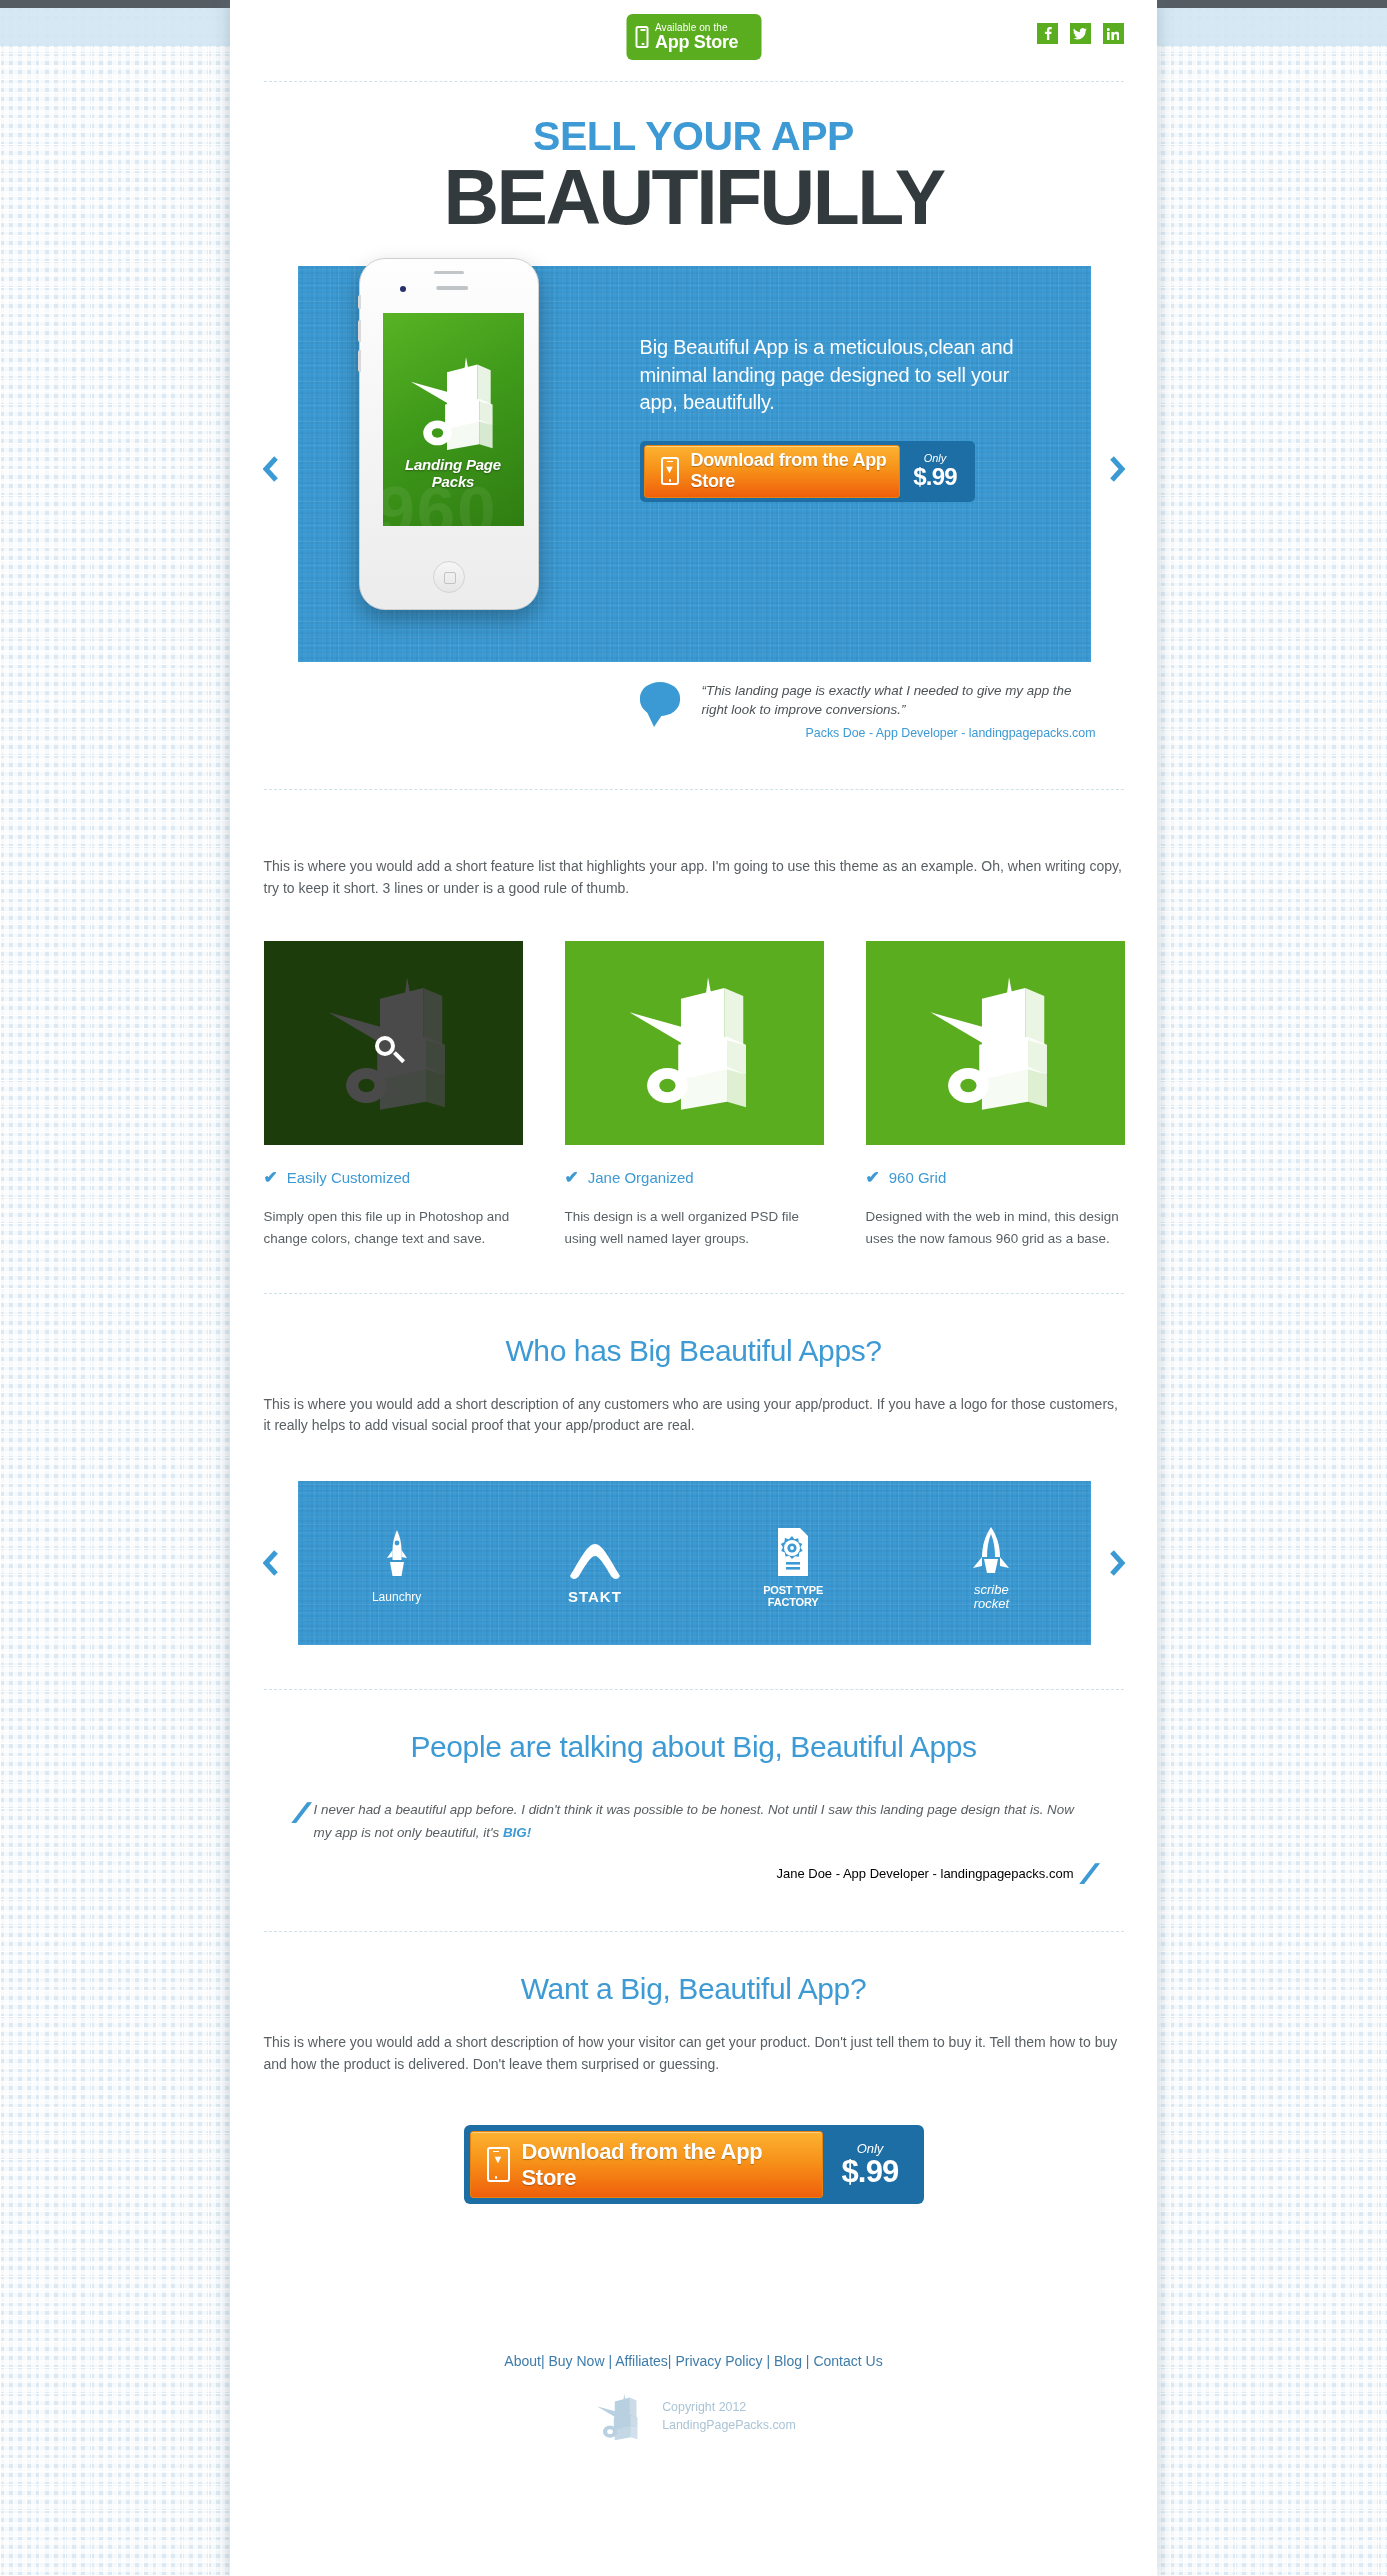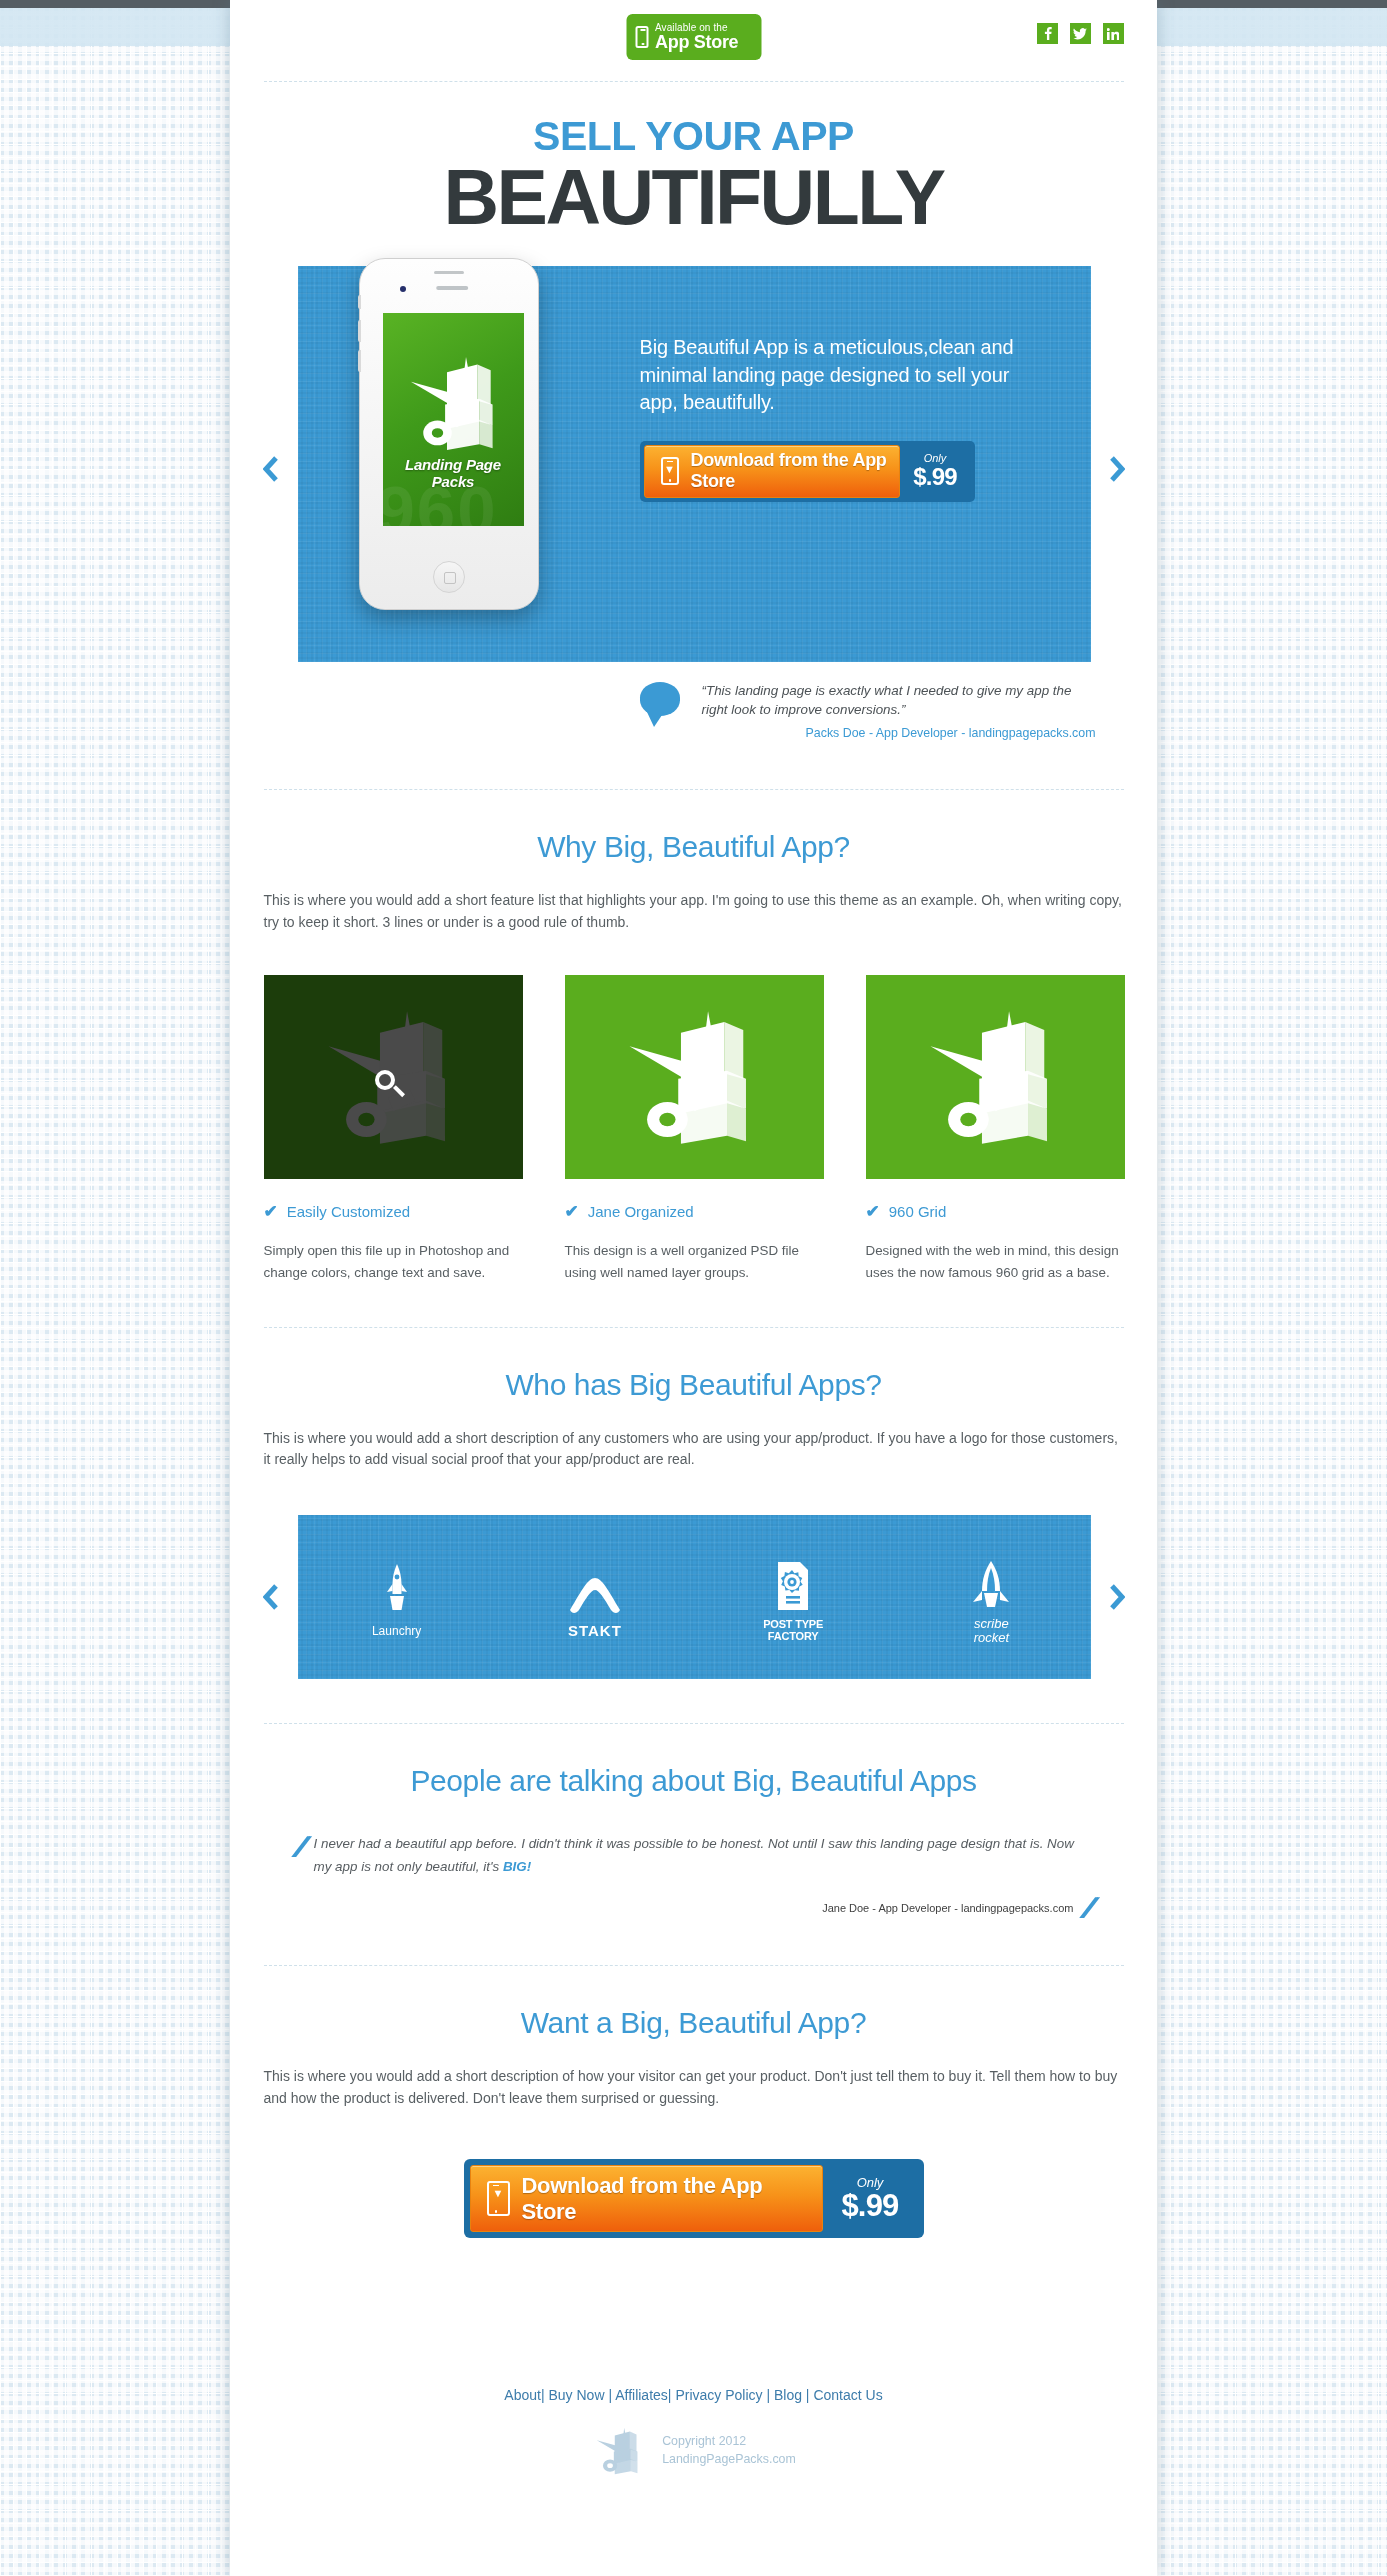--- a/index.html
+++ b/index.html
@@ -193,21 +193,21 @@
   .client .cname.ital{ font-style:italic; font-size:13px; line-height:1.1; }
   #clients-wrap .carousel-arrow{ top:65px; }
 
   
   #testimonial{ margin-top:34px; position:relative; padding:0 34px; }
   .qmark{ color:#3d9ad4; font-size:30px; font-weight:bold; font-style:italic; letter-spacing:-3px; line-height:1; }
   #test-row{ display:flex; gap:12px; align-items:flex-start; margin-top:26px; }
   #test-text{ font-style:italic; color:#575d61; font-size:13.4px; line-height:1.75; flex:1; }
   #test-text .big{ color:#3d9ad4; font-weight:bold; font-style:italic; }
   #test-foot{ display:flex; justify-content:flex-end; align-items:center; gap:12px; margin-top:14px; }
-  #test-author{ color:#404040; font-size:11px; }
+  #test-author{ color:#000000; font-size:13px; }
 
   
   #final-cta{ display:flex; justify-content:center; margin-top:50px; }
   #final-cta .cta-box{
     display:flex; width:460px; height:79px; background:#1d6ea4;
     border-radius:6px; padding:6px; cursor:pointer;
   }
   #final-cta .cta-label{ font-size:22px; }
   #final-cta .cta-price{ width:95px; }
   #final-cta .cta-price .only{ font-size:13px; }
@@ -328,21 +328,20 @@
         <div style="flex:1">
           <div class="qtext">“This landing page is exactly what I needed to give my app the right look to improve conversions.”</div>
           <div class="qauth">Packs Doe - App Developer - landingpagepacks.com</div>
         </div>
       </div>
     </div>
 
     <div class="divider" style="margin-top:109px;"></div>
 
     <div class="section">
-      <div class="sec-title">Why Big, Beautiful App?</div>
       <div class="sec-sub">This is where you would add a short feature list that highlights your app. I'm going to use this theme as an example. Oh, when writing copy, try to keep it short. 3 lines or under is a good rule of thumb.</div>
 
       <div id="features">
         <div class="feature">
           <div class="fthumb dim">
             <svg class="cart" viewBox="0 0 100 110">
               <g fill="#4a4a4a">
                 <path d="M60 6 L63 22 L58 22 Z"></path>
                 <path d="M2 32 L52 46 L46 58 Z"></path>
                 <path d="M40 22 L72 14 L72 52 L40 58 Z"></path>

